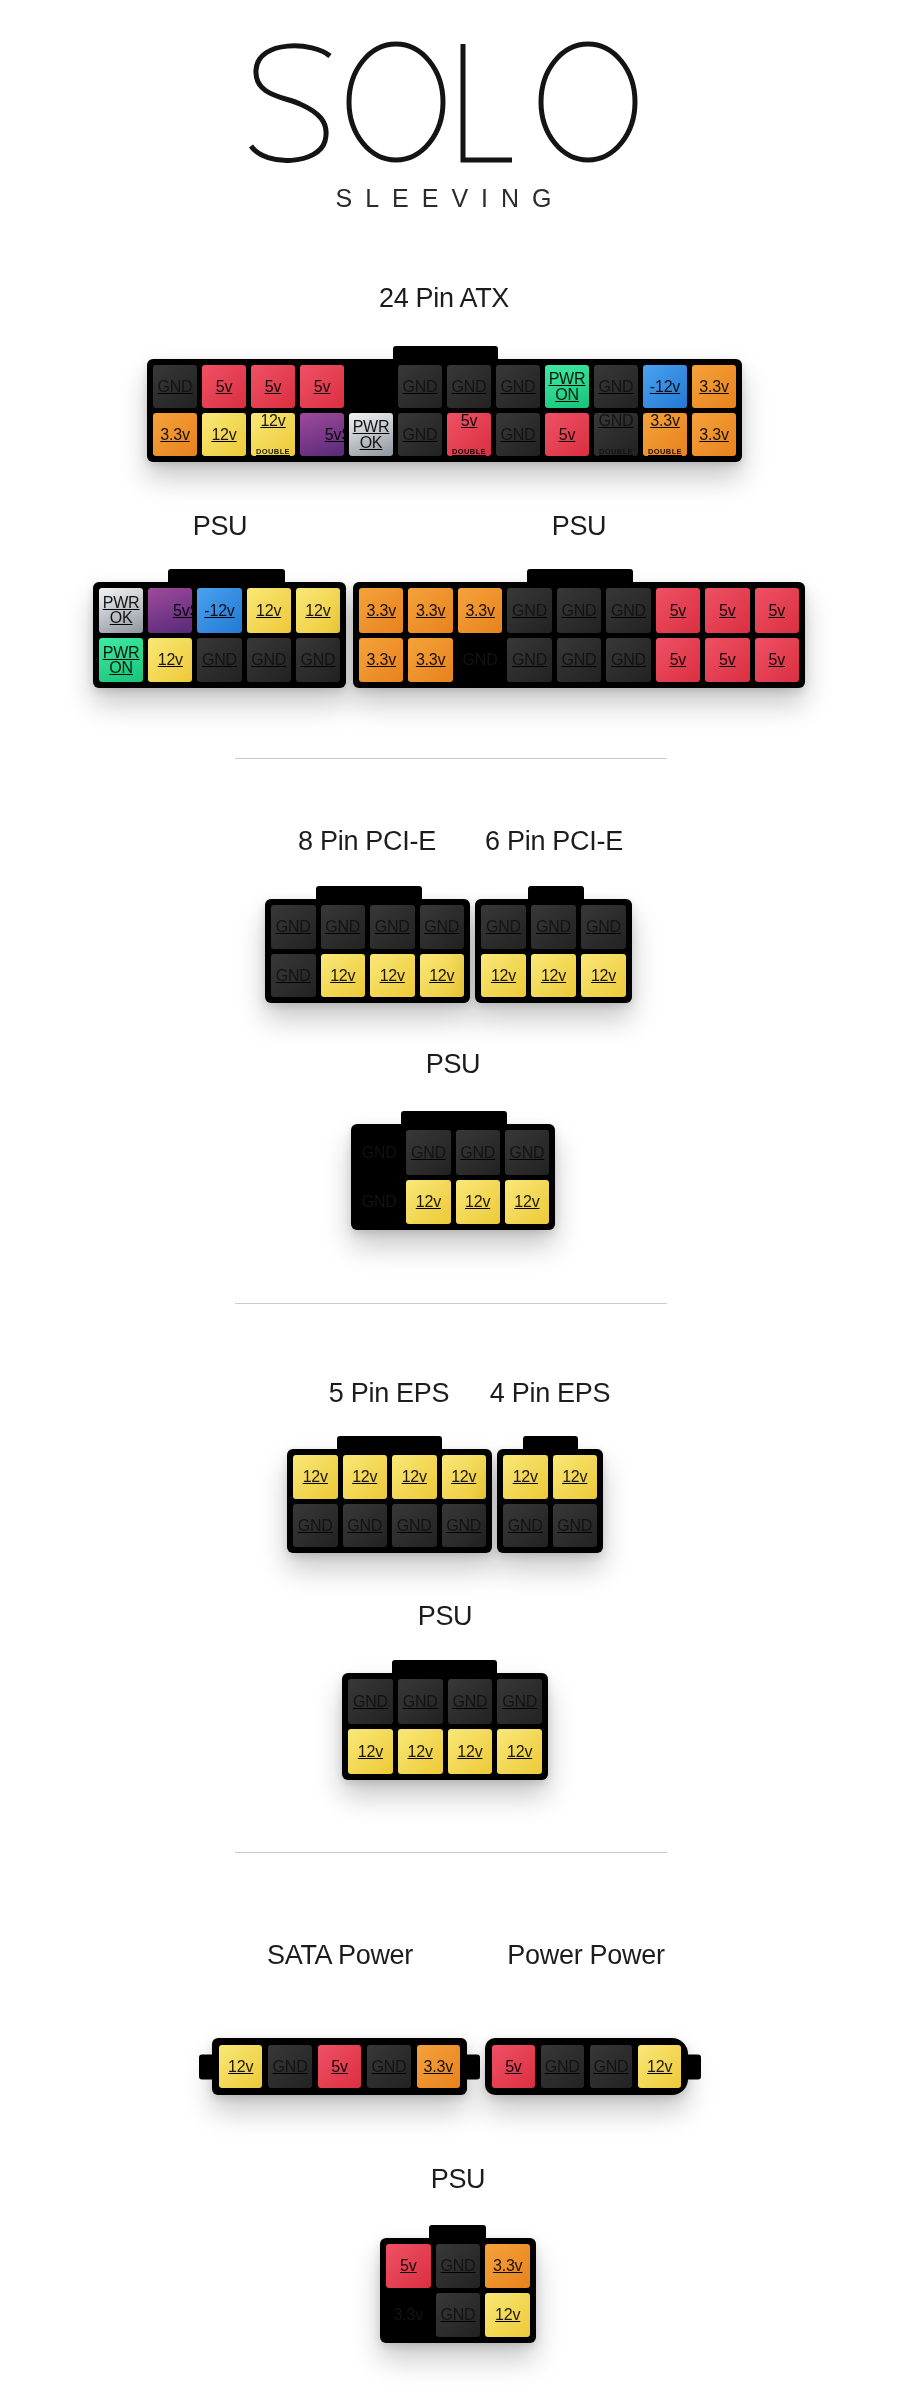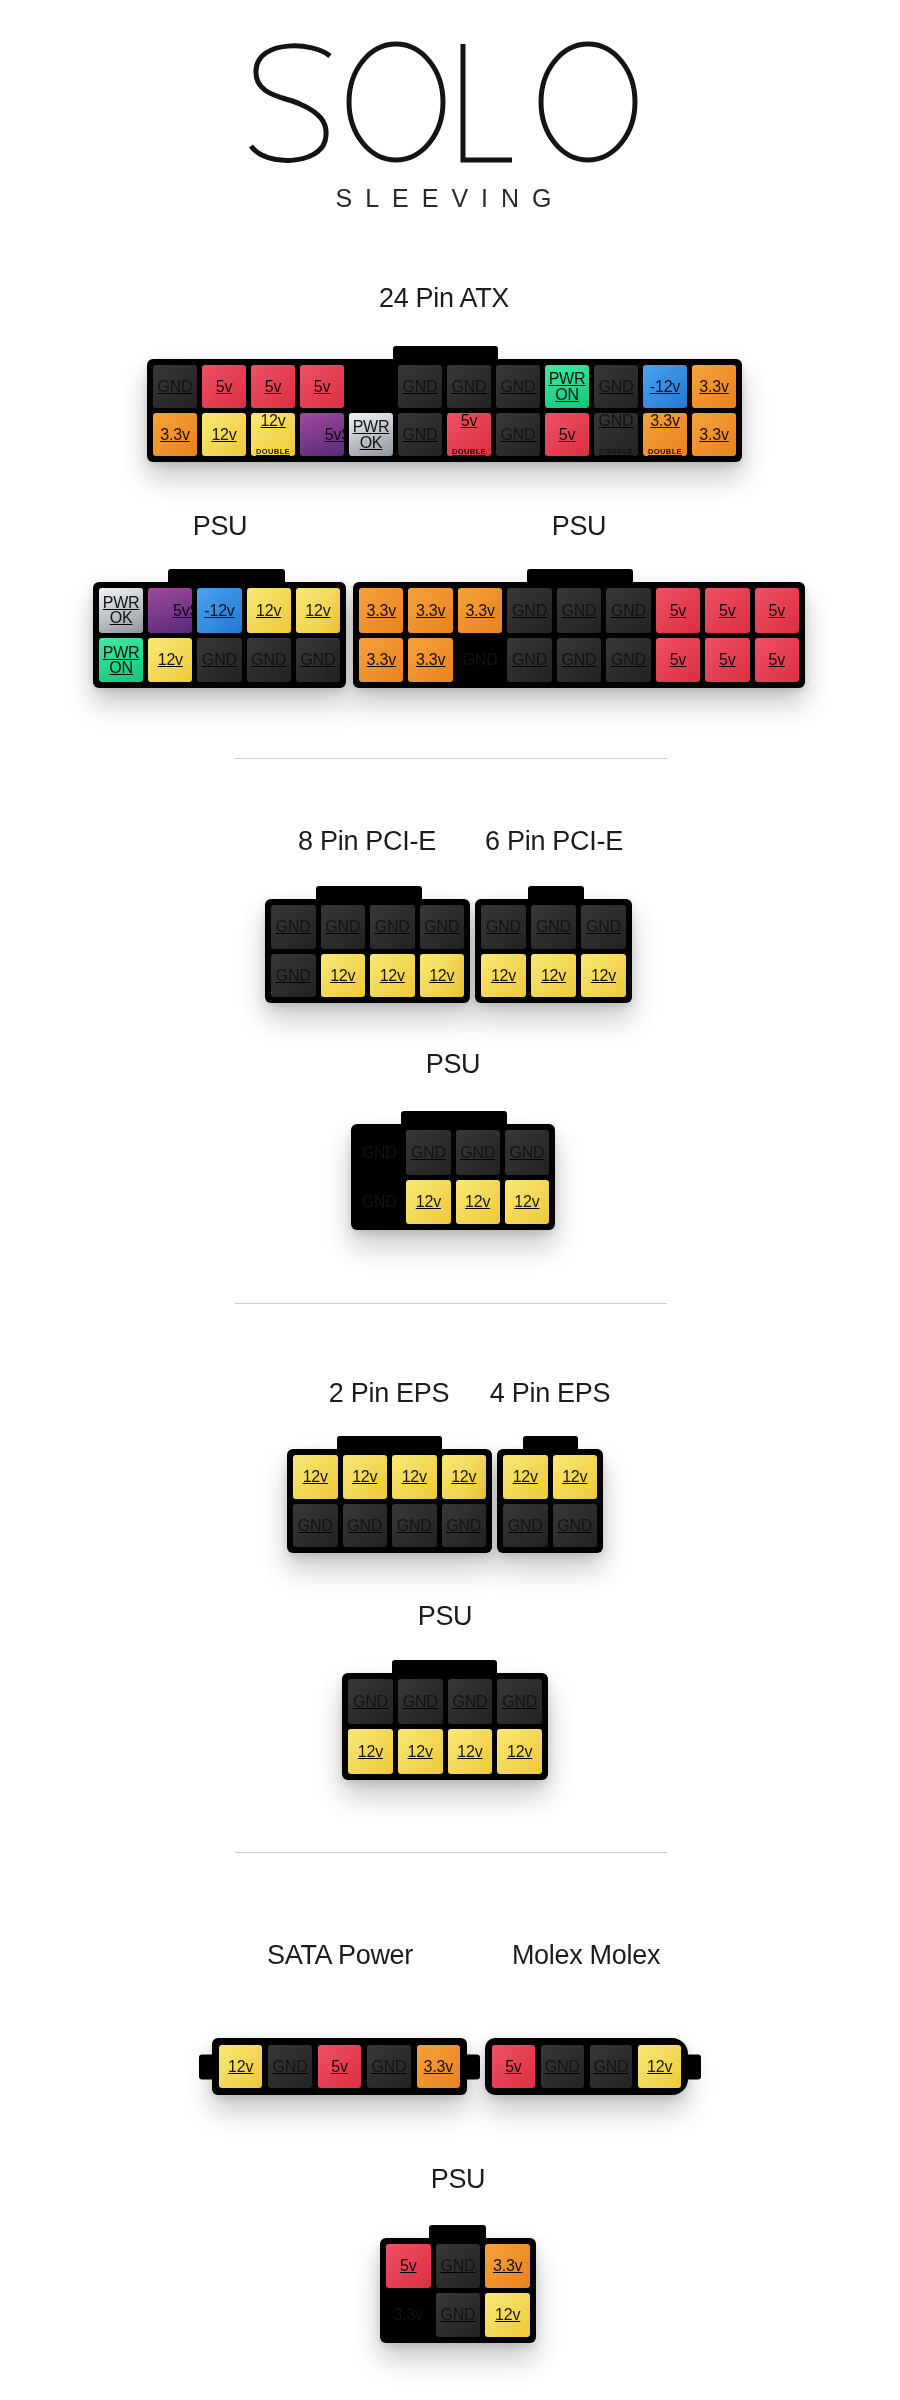--- a/index.html
+++ b/index.html
@@ -358,21 +358,21 @@
           <span class="plabel">12v</span>
         </div>
         <div class="pin p12">
           <span class="plabel">12v</span>
         </div>
       </div>
   </div>
 
   <div class="divider" style="top:1303px"></div>
 
-  <div class="heading" style="left:389px;top:1378px">2 Pin EPS</div>
+  <div class="heading" style="left:389px;top:1378px">5 Pin EPS</div>
   <div class="heading" style="left:550px;top:1378px">4 Pin EPS</div>
   <div class="connector" style="left:287px;top:1449px;width:205px;height:104px;">
     <div class="tab" style="left:50px;width:105px"></div>
     <div class="pins" style="--cols:4">
         <div class="pin p12">
           <span class="plabel">12v</span>
         </div>
         <div class="pin p12">
           <span class="plabel">12v</span>
         </div>
@@ -441,21 +441,21 @@
         </div>
         <div class="pin p12">
           <span class="plabel">12v</span>
         </div>
       </div>
   </div>
 
   <div class="divider" style="top:1852px"></div>
 
   <div class="heading" style="left:340px;top:1940px">SATA Power</div>
-  <div class="heading" style="left:586px;top:1940px">Molex Molex</div>
+  <div class="heading" style="left:586px;top:1940px">Power Power</div>
   <div class="connector drive" style="left:212px;top:2038px;width:255px;height:57px;">
     <div class="nub nub-left"></div>
     <div class="nub nub-right"></div>
     <div class="pins" style="--cols:5">
         <div class="pin p12">
           <span class="plabel">12v</span>
         </div>
         <div class="pin gnd">
           <span class="plabel">GND</span>
         </div>

